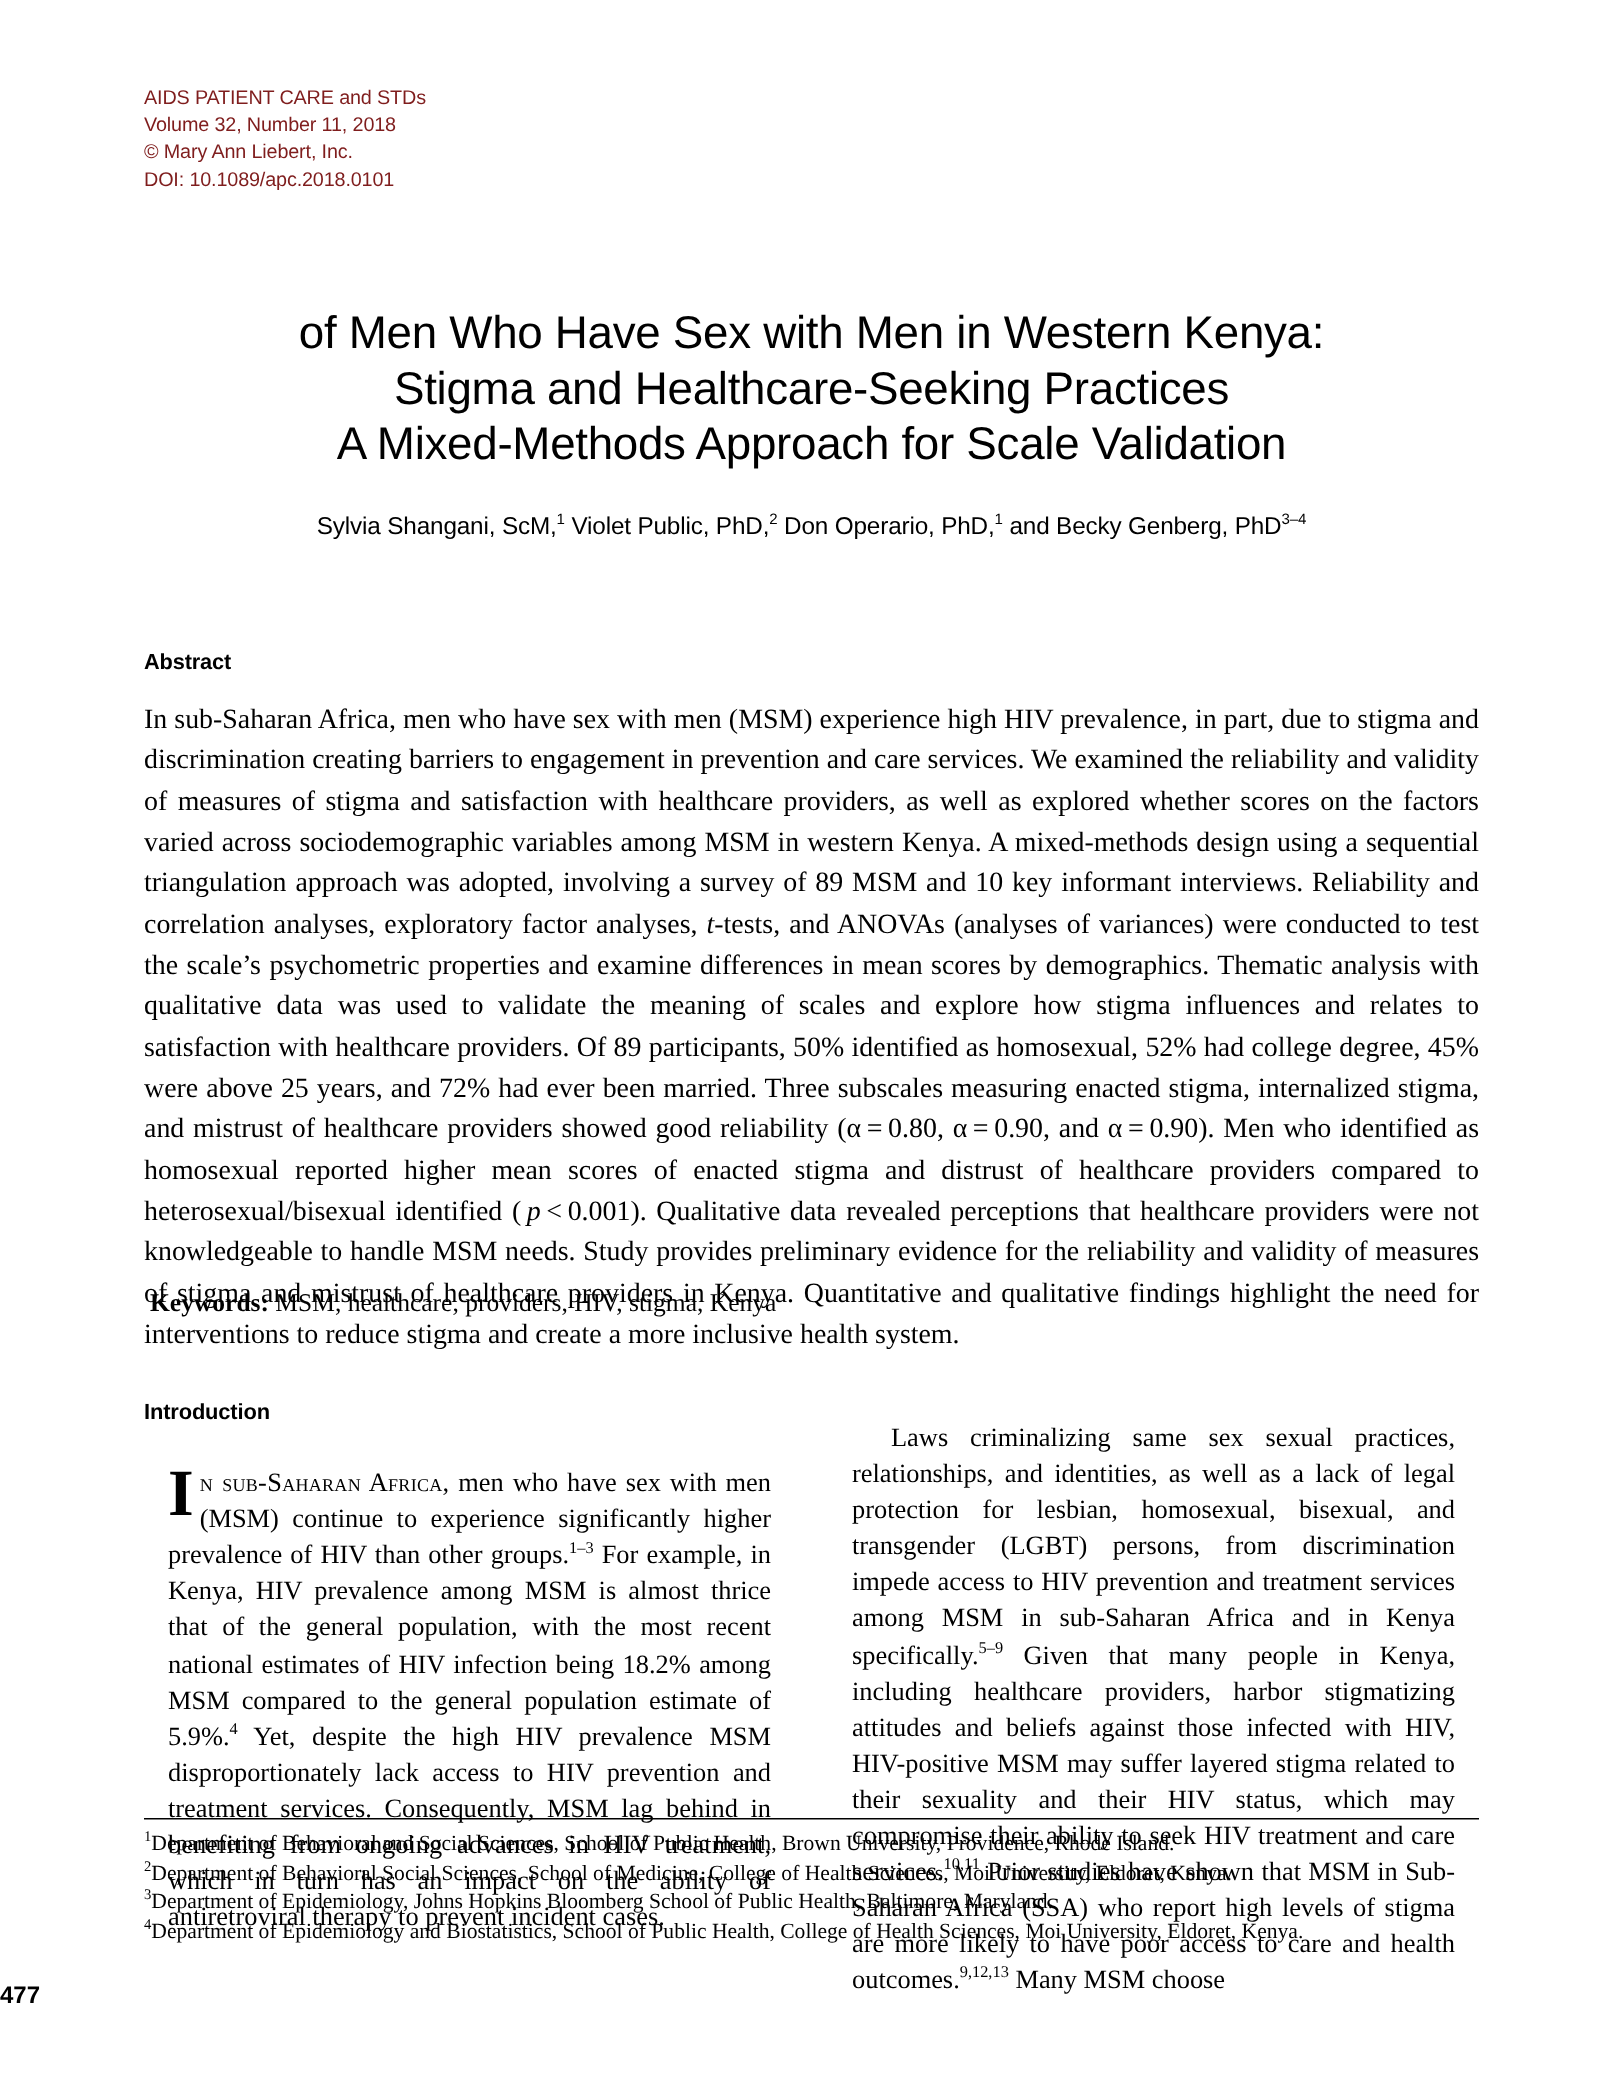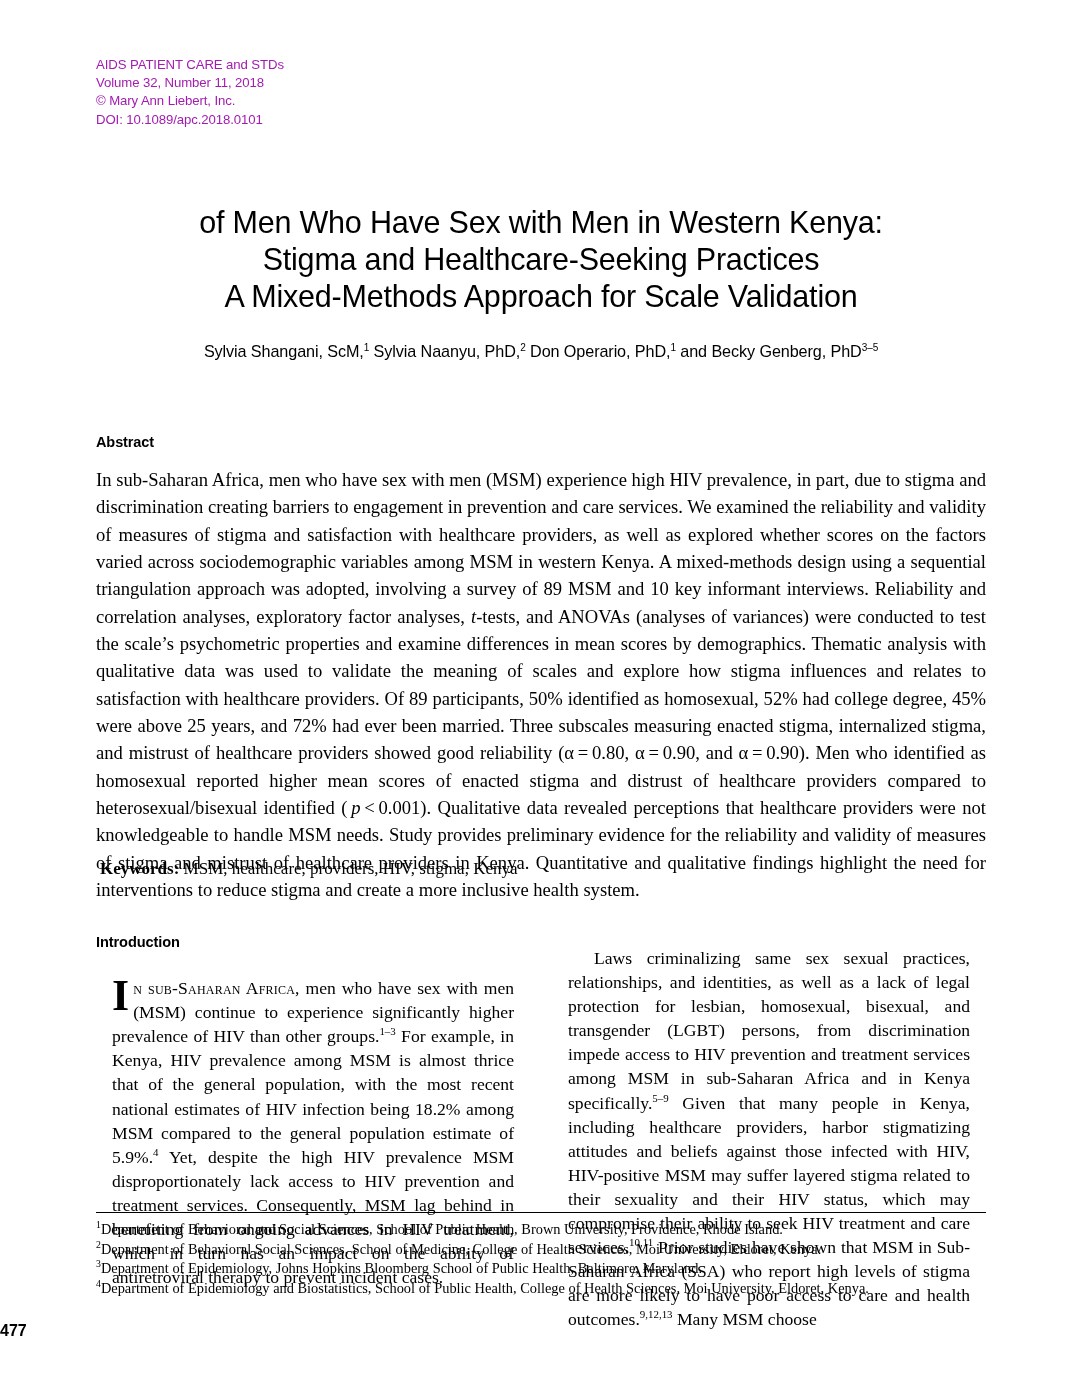--- a/index.html
+++ b/index.html
@@ -25,21 +25,21 @@
 
   
   .masthead {
     position: absolute;
     left: 96px;
     top: 56px;
     font-family: "Liberation Sans", "DejaVu Sans", sans-serif;
     font-size: 13.2px;
     line-height: 18.2px;
     letter-spacing: -0.1px;
-    color: #a21caf;
+    color: #7f1d1d;
   }
   .masthead div { white-space: nowrap; }
 
   
   .title {
     position: absolute;
     left: 96px;
     top: 184px;
     width: 890px;
     text-align: center;
@@ -181,21 +181,21 @@
     <div>© Mary Ann Liebert, Inc.</div>
     <div>DOI: 10.1089/apc.2018.0101</div>
   </div>
 
   <h1 class="title">
     <span>of Men Who Have Sex with Men in Western Kenya:</span>
     <span>Stigma and Healthcare-Seeking Practices</span>
     <span>A Mixed-Methods Approach for Scale Validation</span>
   </h1>
 
-  <div class="authors"><span>Sylvia Shangani, ScM,</span><sup>1</sup><span> Sylvia Naanyu, PhD,</span><sup>2</sup><span> Don Operario, PhD,</span><sup>1</sup><span> and Becky Genberg, PhD</span><sup>3–5</sup></div>
+  <div class="authors"><span>Sylvia Shangani, ScM,</span><sup>1</sup><span> Violet Public, PhD,</span><sup>2</sup><span> Don Operario, PhD,</span><sup>1</sup><span> and Becky Genberg, PhD</span><sup>3–4</sup></div>
 
   <div class="abstract-head">Abstract</div>
   <div class="abstract-body"><span>In sub-Saharan Africa, men who have sex with men (MSM) experience high HIV prevalence, in part, due to stigma and discrimination creating barriers to engagement in prevention and care services. We examined the reliability and validity of measures of stigma and satisfaction with healthcare providers, as well as explored whether scores on the factors varied across sociodemographic variables among MSM in western Kenya. A mixed-methods design using a sequential triangulation approach was adopted, involving a survey of 89 MSM and 10 key informant interviews. Reliability and correlation analyses, exploratory factor analyses, </span><i>t</i><span>-tests, and ANOVAs (analyses of variances) were conducted to test the scale’s psychometric properties and examine differences in mean scores by demographics. Thematic analysis with qualitative data was used to validate the meaning of scales and explore how stigma influences and relates to satisfaction with healthcare providers. Of 89 participants, 50% identified as homosexual, 52% had college degree, 45% were above 25 years, and 72% had ever been married. Three subscales measuring enacted stigma, internalized stigma, and mistrust of healthcare providers showed good reliability (α = 0.80, α = 0.90, and α = 0.90). Men who identified as homosexual reported higher mean scores of enacted stigma and distrust of healthcare providers compared to heterosexual/bisexual identified ( </span><i>p</i><span> &lt; 0.001). Qualitative data revealed perceptions that healthcare providers were not knowledgeable to handle MSM needs. Study provides preliminary evidence for the reliability and validity of measures of stigma and mistrust of healthcare providers in Kenya. Quantitative and qualitative findings highlight the need for interventions to reduce stigma and create a more inclusive health system.</span></div>
 
   <div class="keywords"><b>Keywords:</b><span> MSM, healthcare, providers, HIV, stigma, Kenya</span></div>
 
   <div class="col col-left">
     <div class="section-head">Introduction</div>
     <p class="body-para"><span class="dropcap">I</span><span class="smallcaps">n sub-Saharan Africa,</span><span> men who have sex with men (MSM) continue to experience significantly higher prevalence of HIV than other groups.</span><sup>1–3</sup><span> For example, in Kenya, HIV prevalence among MSM is almost thrice that of the general population, with the most recent national estimates of HIV infection being 18.2% among MSM compared to the general population estimate of 5.9%.</span><sup>4</sup><span> Yet, despite the high HIV prevalence MSM disproportionately lack access to HIV prevention and treatment services. Consequently, MSM lag behind in benefiting from ongoing advances in HIV treatment, which in turn has an impact on the ability of antiretroviral therapy to prevent incident cases.</span></p>
   </div>

